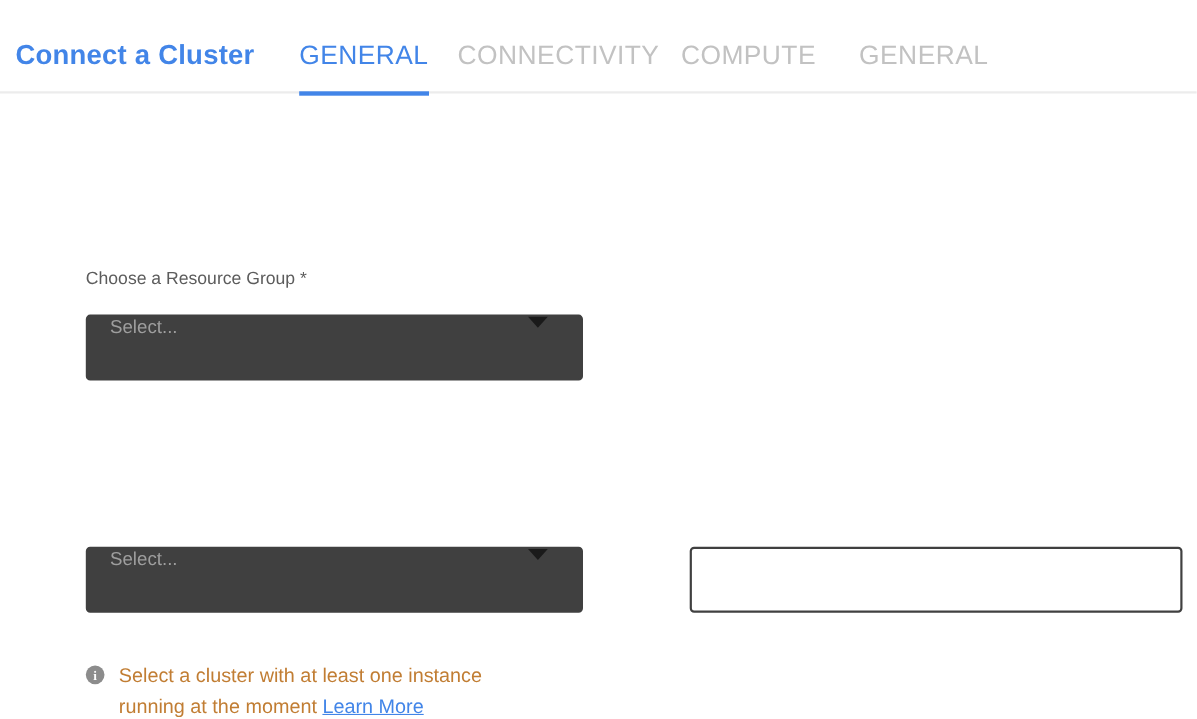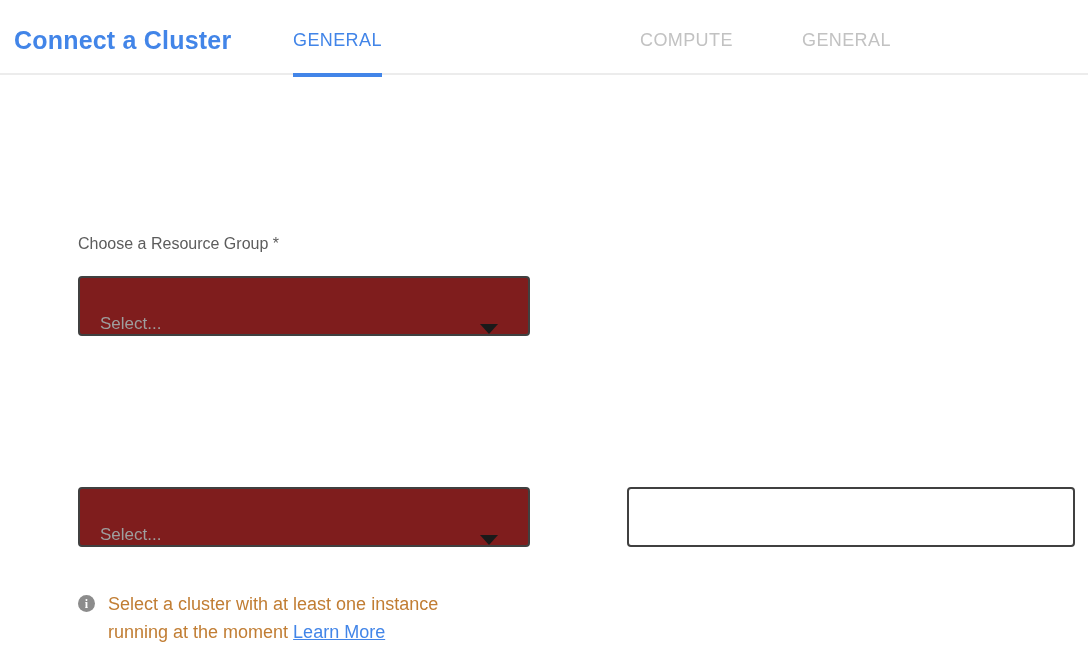--- a/index.html
+++ b/index.html
@@ -5,21 +5,21 @@
   * { margin: 0; padding: 0; box-sizing: border-box; }
   html, body { background: #ffffff; }
   body {
     font-family: "Liberation Sans", sans-serif;
     width: 1088px; height: 654px;
     position: relative;
     overflow: hidden;
     color: #595959;
   }
   .canvas {
-    position: absolute; top: 6px; left: 0;
+    position: absolute; top: 16px; left: 0;
     width: 1088px; height: 531px;
     background: #ffffff;
   }
 
   
   .header {
     position: absolute; top: 0; left: 0;
     width: 1088px; height: 69px;
     border-bottom: 2px solid #ececec;
     background: #ffffff;
@@ -27,25 +27,24 @@
   .page-title {
     position: absolute; left: 14px; top: 0; height: 69px;
     display: flex; align-items: center;
     font-size: 25px; font-weight: 700;
     color: #4285e8;
     letter-spacing: 0.2px;
   }
   .tab {
     position: absolute; top: 0; height: 69px;
     display: flex; align-items: center;
-    font-size: 18px;
+    font-size: 24px;
     letter-spacing: 0.4px;
     color: #c2c2c2;
     cursor: pointer;
-    margin-left: 21px;
   }
   .tab.active { color: #4285e8; }
   .tab.active::after {
     content: '';
     position: absolute; left: 0; right: 0; bottom: -2px;
     height: 4px;
     background: #4285e8;
   }
   .tab-general      { left: 272px; }
   .tab-connectivity { left: 416px; }
@@ -61,22 +60,22 @@
   }
   .label-resource-group { left: 78px;  top: 229px; }
   .label-import-aks     { left: 78px;  top: 439px; }
   .label-cluster-name   { left: 627px; top: 439px; }
 
   .select-box {
     position: absolute;
     width: 452px; height: 60px;
     border: 2px solid #404040;
     border-radius: 4px;
-    background: #7f1d1d;
-    display: flex; align-items: flex-end; justify-content: space-between;
+    background: #404040;
+    display: flex; align-items: flex-start; justify-content: space-between;
     padding: 0 30px 0 20px;
     cursor: pointer;
   }
   .select-resource-group { left: 78px; top: 270px; }
   .select-import-aks     { left: 78px; top: 481px; }
 
   .select-placeholder {
     font-size: 17px;
     color: #9e9e9e;
   }
@@ -138,20 +137,21 @@
 </style>
 </head>
 <body>
 
 <div class="canvas">
 
   <div class="header">
     <div class="page-title">Connect a Cluster</div>
 
     <div class="tab tab-general active">GENERAL</div>
+    <div class="tab tab-connectivity">CONNECTIVITY</div>
     <div class="tab tab-compute">COMPUTE</div>
     <div class="tab tab-review">GENERAL</div>
   </div>
 
   <div class="field-label label-resource-group">Choose a Resource Group *</div>
   <div class="select-box select-resource-group">
     <span class="select-placeholder">Select...</span>
     <span class="caret-down"></span>
   </div>
 

